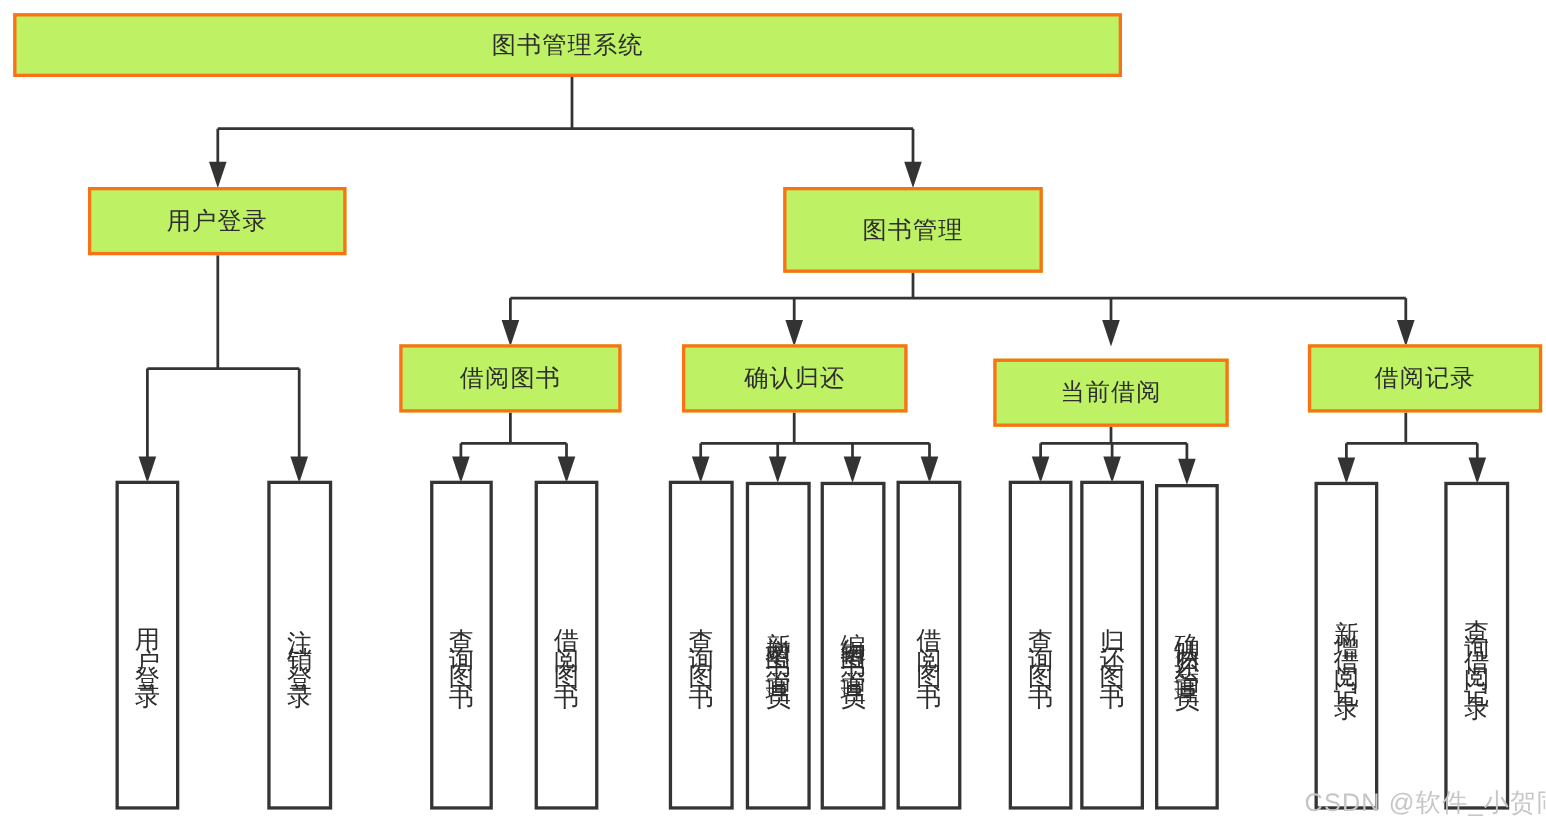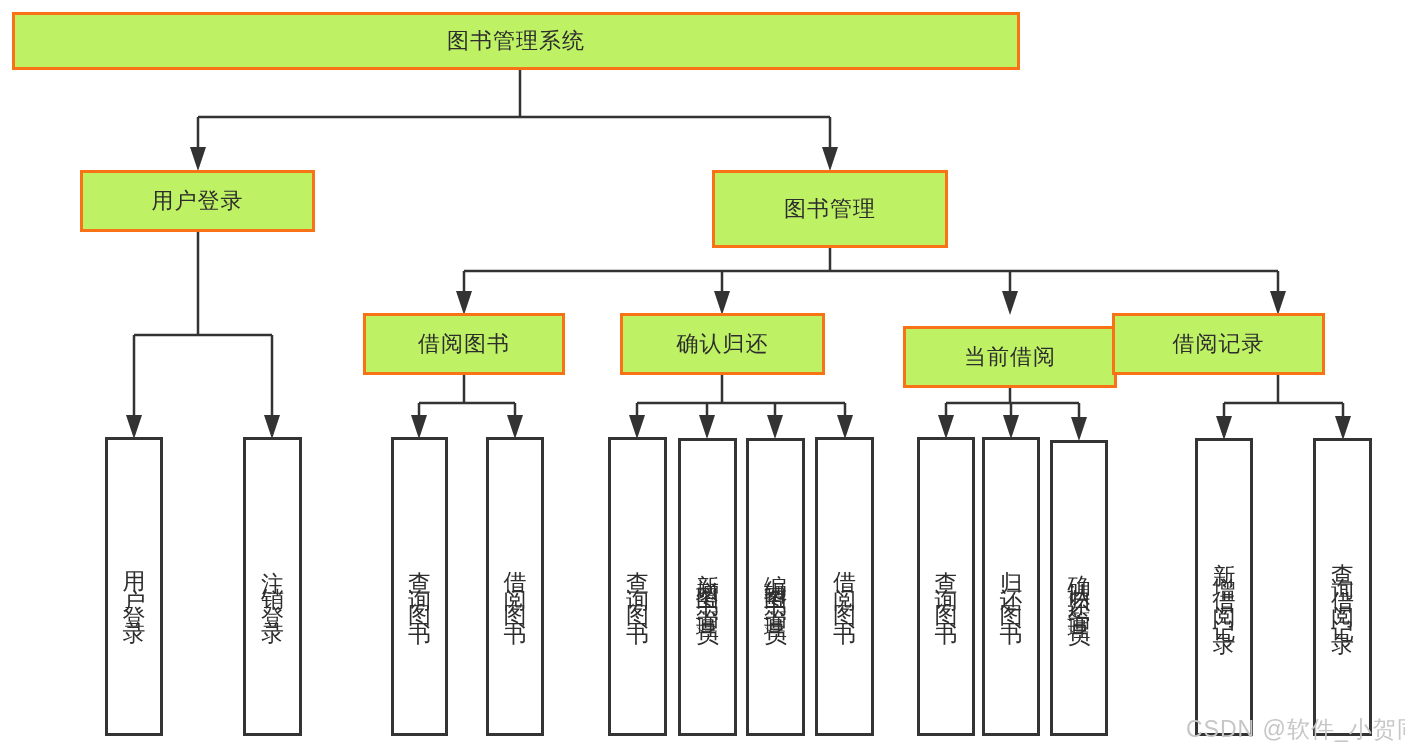--- a/index.html
+++ b/index.html
@@ -158,21 +158,21 @@
 
   <div class="hnode" style="left:363px; top:313px; width:202px; height:62px;">
     <span>借阅图书</span>
   </div>
   <div class="hnode" style="left:620px; top:313px; width:205px; height:62px;">
     <span>确认归还</span>
   </div>
   <div class="hnode" style="left:903px; top:313px; width:214px; height:62px;margin-top:13px;">
     <span>当前借阅</span>
   </div>
-  <div class="hnode" style="left:1112px; top:313px; width:213px; height:62px;">
+  <div class="hnode" style="left:1189px; top:313px; width:213px; height:62px;">
     <span>借阅记录</span>
   </div>
 
   <div class="vnode" style="left:105px; top:437px; width:58px; height:299px;">
     <span class="vtext vs-4">用户登录</span>
   </div>
   <div class="vnode" style="left:243px; top:437px; width:59px; height:299px;">
     <span class="vtext vs-4">注销登录</span>
   </div>
 

